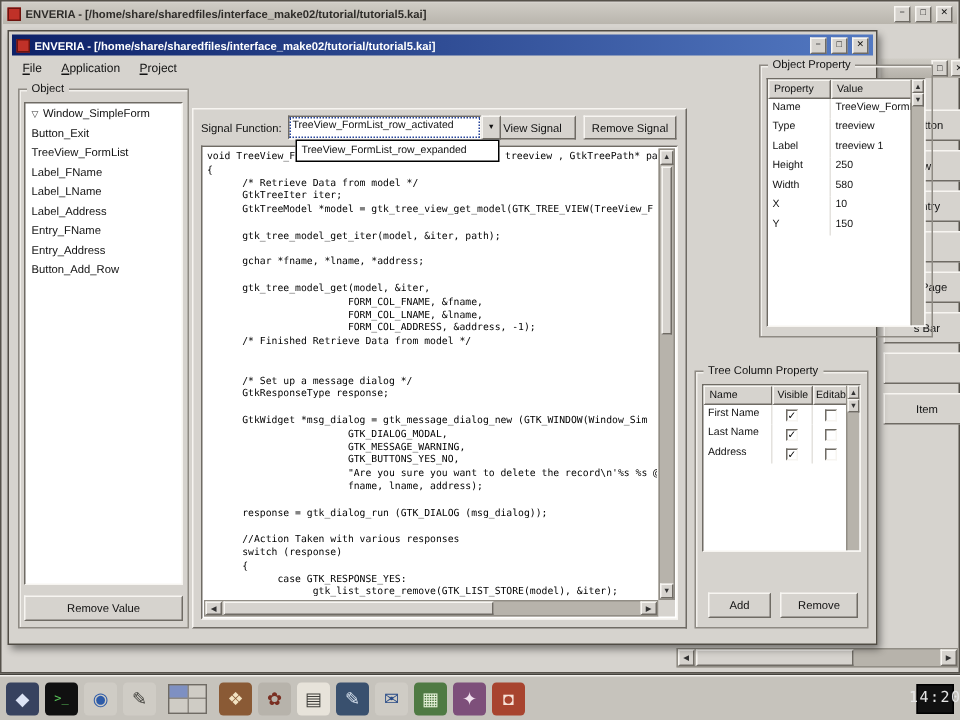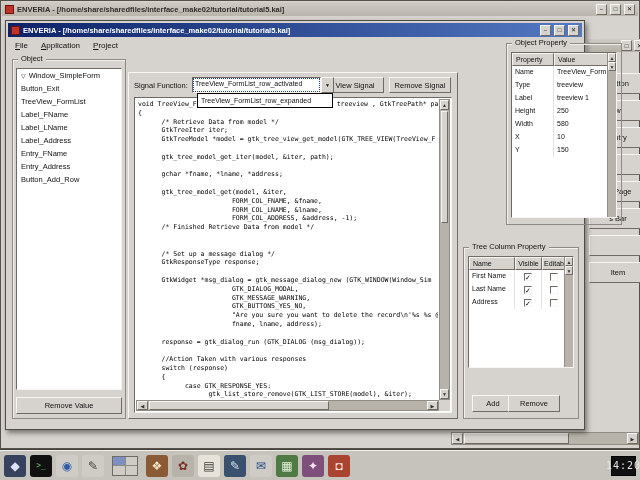--- a/index.html
+++ b/index.html
@@ -91,21 +91,21 @@
   .prow { display:flex; height:13px; }
   .pc { font-size:7px; padding:2px 3px; white-space:nowrap; overflow:hidden; border-right:1px solid #e4e2de; }
   .th { background:#d6d3ce; border:1px solid; border-color:#f7f5f1 #6f6b64 #6f6b64 #f7f5f1; padding:2px 3px; }
   .pc1 { width:42px; } .pc2 { width:55px; }
   .tc1 { width:46px; } .tc2 { width:27px; display:flex; justify-content:center; align-items:center; } .tc3 { width:24px; display:flex; justify-content:center; align-items:center; }
   .vsb { position:absolute; right:0; top:0; bottom:0; width:9px; background:#b7b3ab; border-left:1px solid #918d85; }
   .vsb .sb-arrow-v { height:9px; }
   .checkbox { width:8px; height:8px; background:#fff; border:1px solid; border-color:#6f6b64 #f7f5f1 #f7f5f1 #6f6b64;
               font-size:7px; line-height:7px; text-align:center; color:#000; }
   .add-btn { position:absolute; left:8px; bottom:6px; width:42px; height:17px; }
-  .rem-btn { position:absolute; left:44px; bottom:6px; width:52px; height:17px; }
+  .rem-btn { position:absolute; left:56px; bottom:6px; width:52px; height:17px; }
 
   
   .taskbar { position:absolute; left:0; bottom:0; width:640px; height:30px; background:#c6c3bc;
              border-top:1px solid #f2f0ec; display:flex; align-items:center; gap:4px; padding:0 4px; z-index:30; }
   .tb-icon { width:22px; height:22px; border-radius:3px; display:flex; align-items:center; justify-content:center;
              font-size:12px; flex:0 0 auto; }
   .pager { width:26px; height:20px; display:grid; grid-template-columns:1fr 1fr; grid-template-rows:1fr 1fr; gap:1px;
            background:#8e8a83; border:1px solid #6f6b64; flex:0 0 auto; margin:0 4px; }
   .pg { background:#cfccc5; } .pg.active { background:#7e90c2; }
   .clock { margin-left:auto; width:25px; height:20px; background:#111; color:#e6e6e6;

